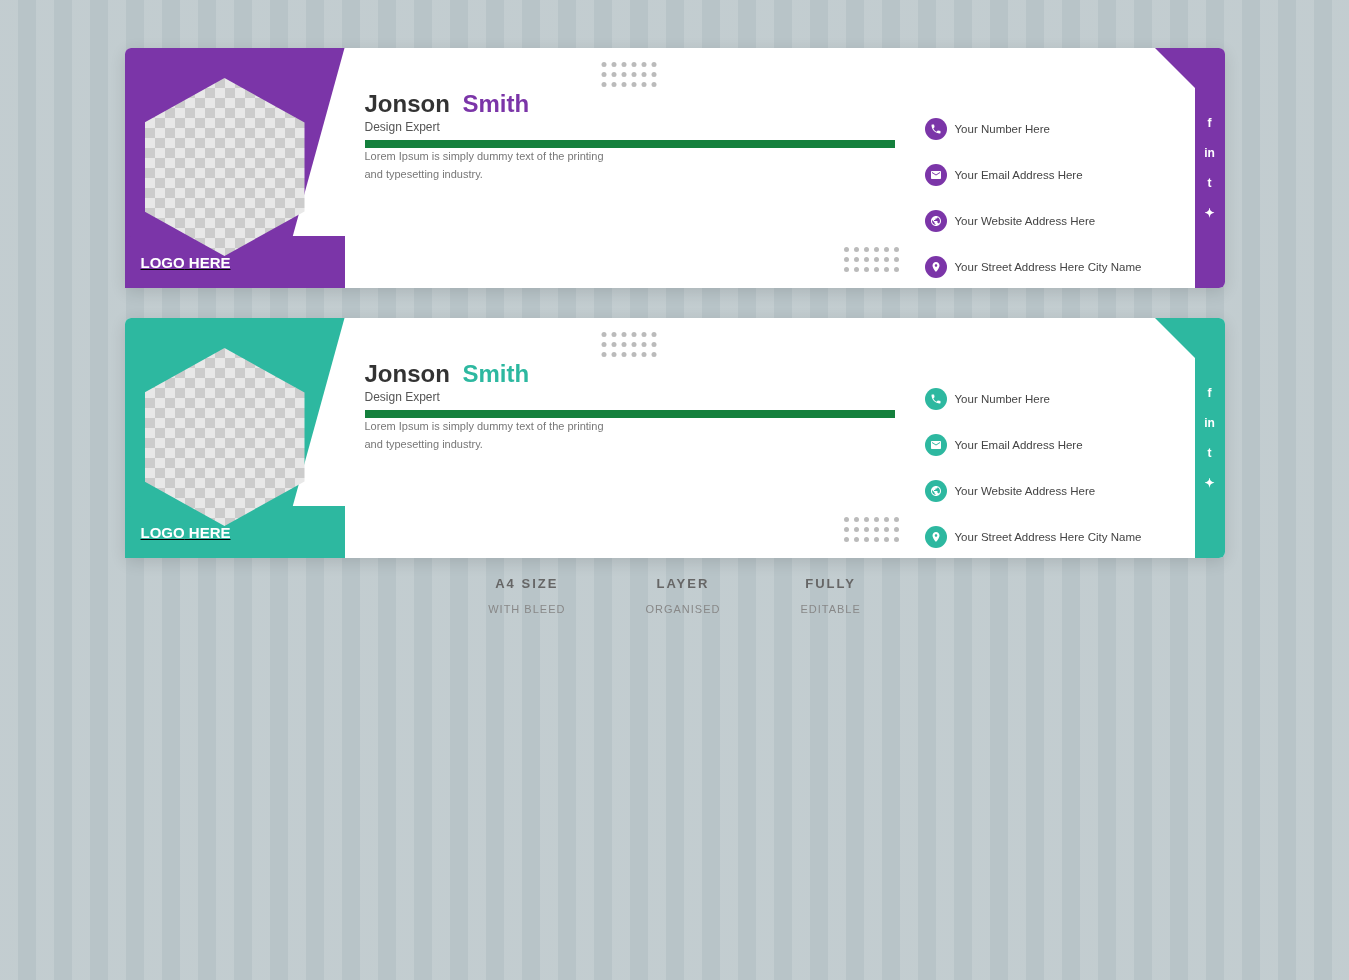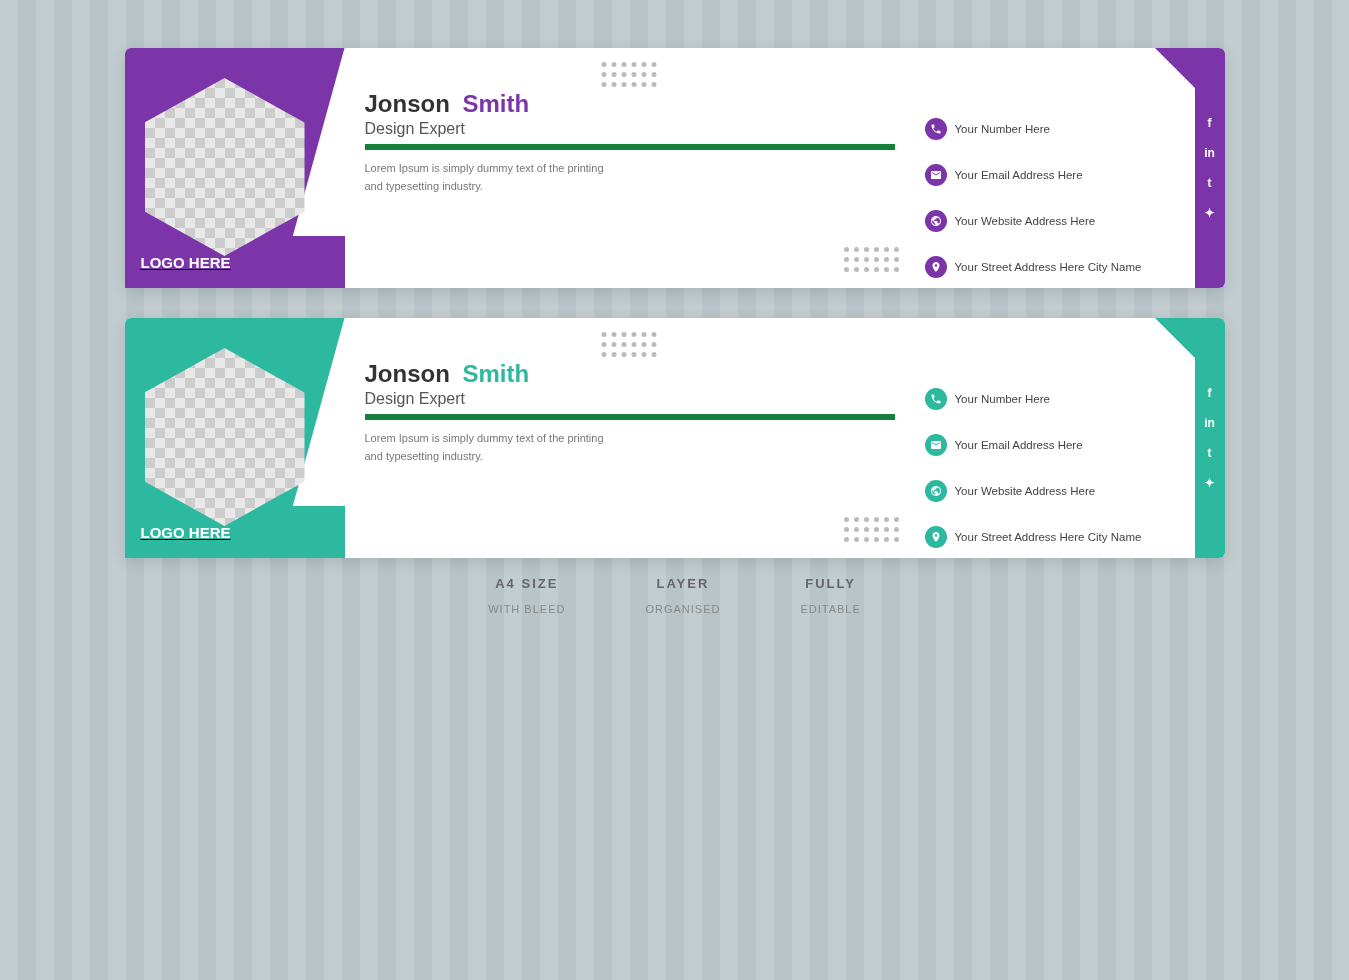--- a/index.html
+++ b/index.html
@@ -138,32 +138,32 @@
       font-weight: 800;
       color: #333;
       white-space: nowrap;
     }
 
     .name-row .accent-name {
       margin-left: 6px;
     }
 
     .title-row {
-      font-size: 16px;
+      font-size: 12px;
       color: #555;
       margin-top: 2px;
-      border-bottom: 6px solid #15803d;
+      border-bottom: 8px solid #15803d;
       padding-bottom: 6px;
       display: inline-block;
     }
 
     .bio-text {
       font-size: 11px;
       color: #777;
-      margin-top: 10px;
+      margin-top: 0;
       max-width: 240px;
       line-height: 1.6;
     }
 
     .dots-bottom-right {
       position: absolute;
       bottom: 14px;
       right: 14px;
       display: grid;
       grid-template-columns: repeat(6, 7px);

